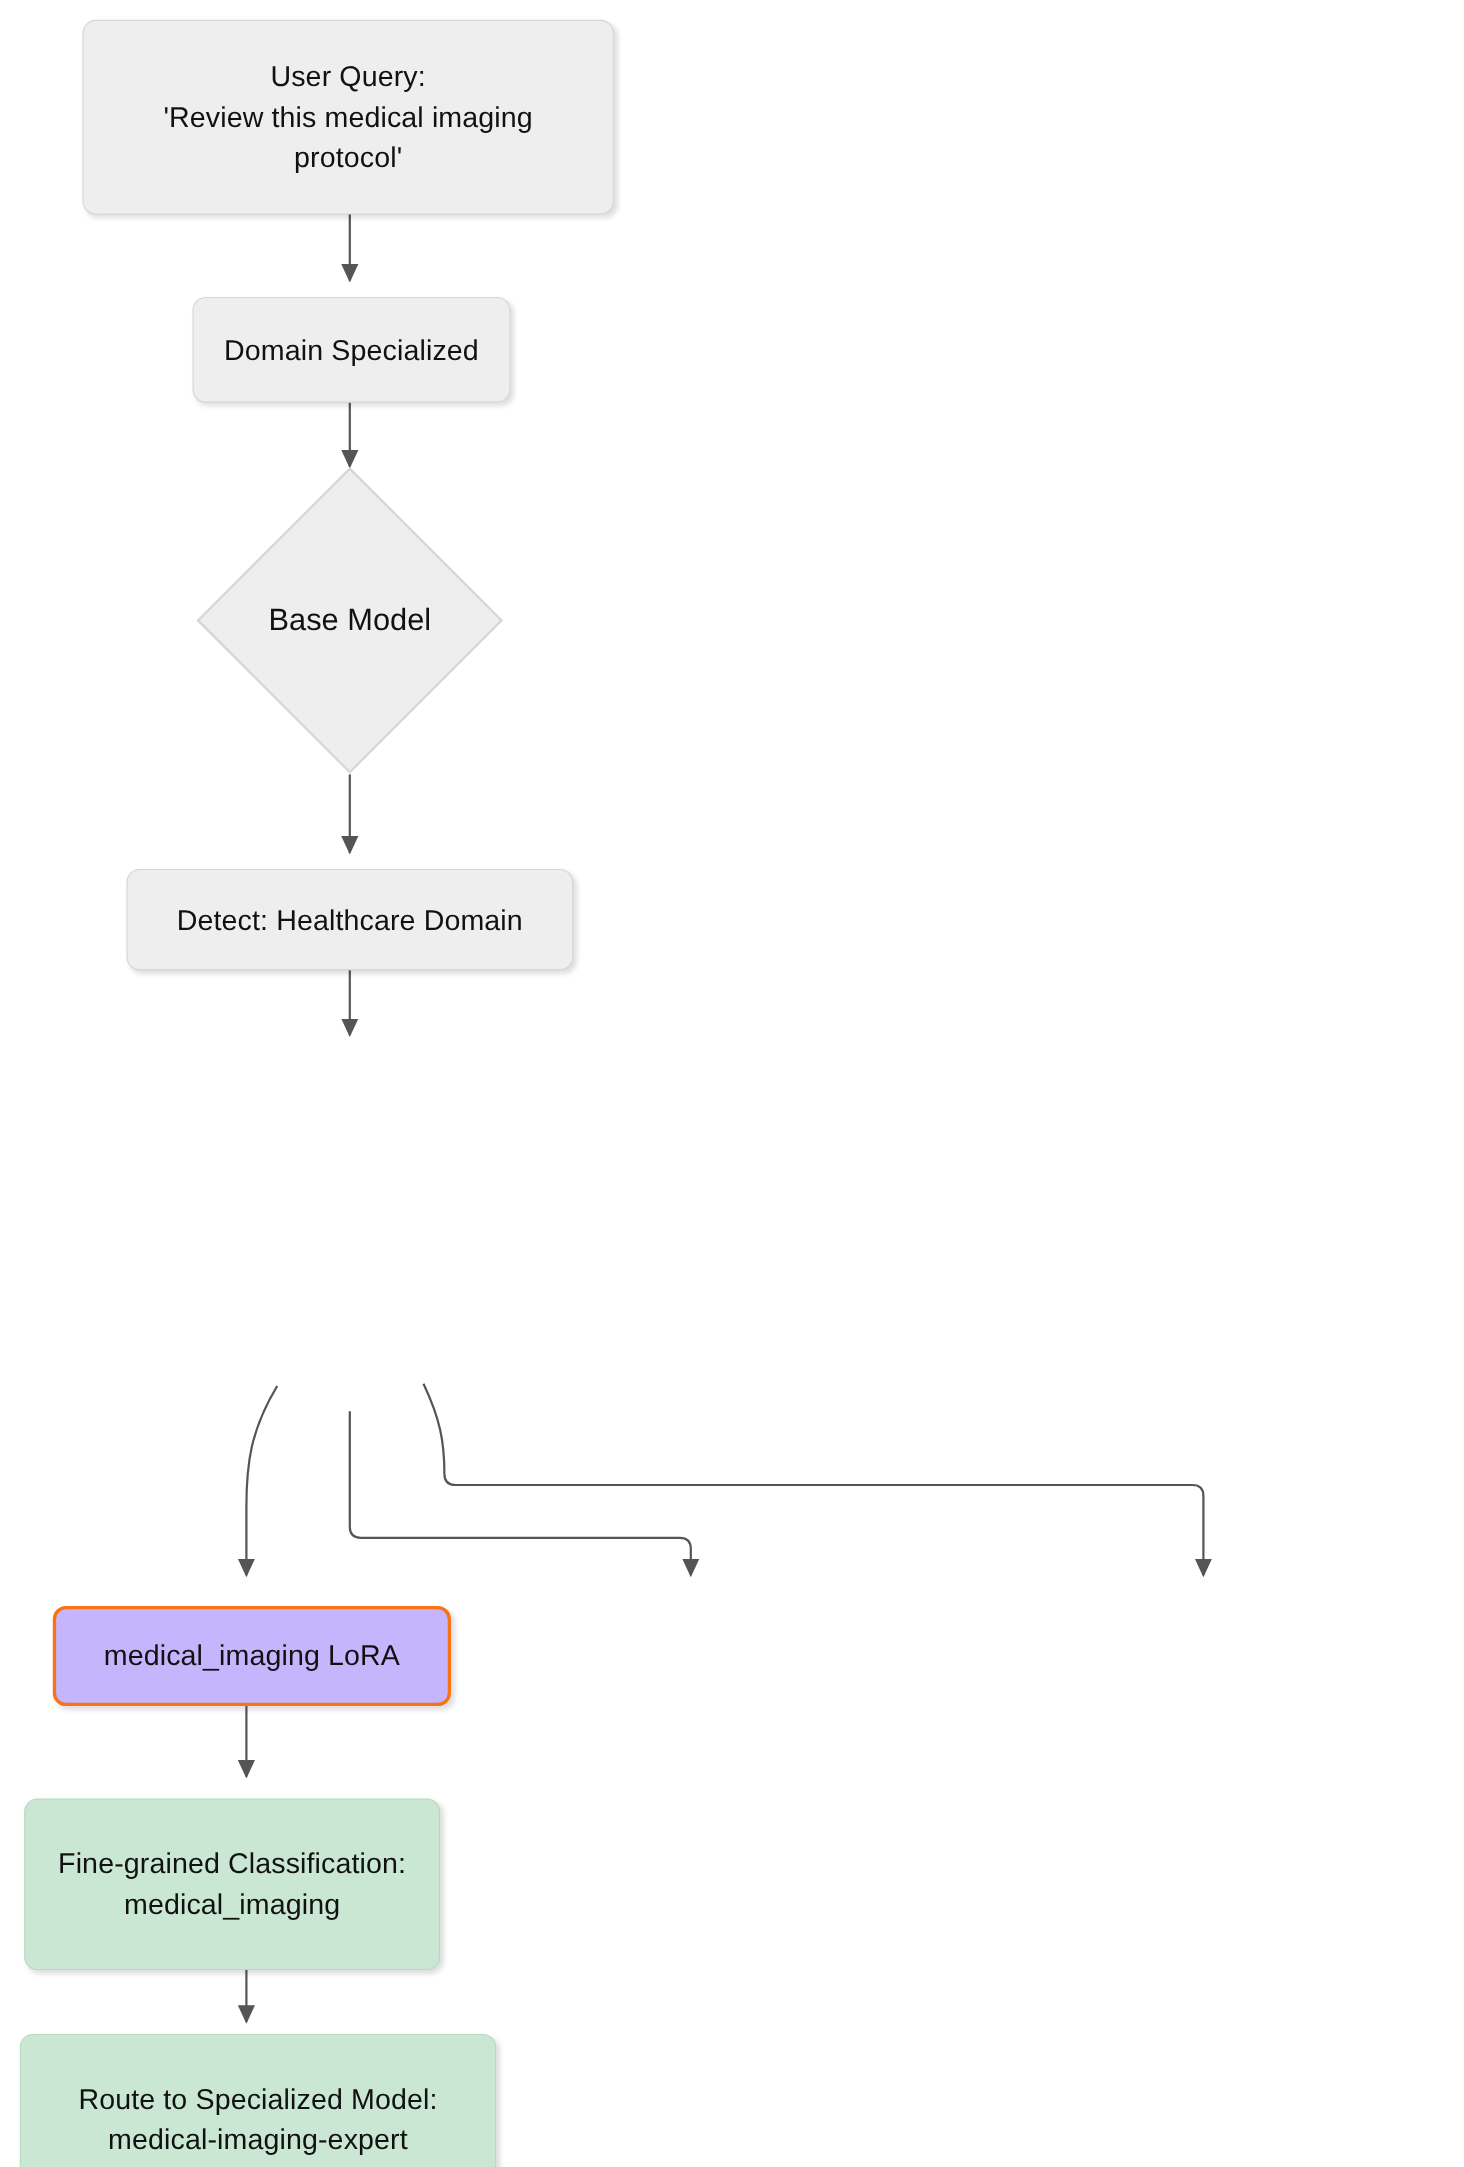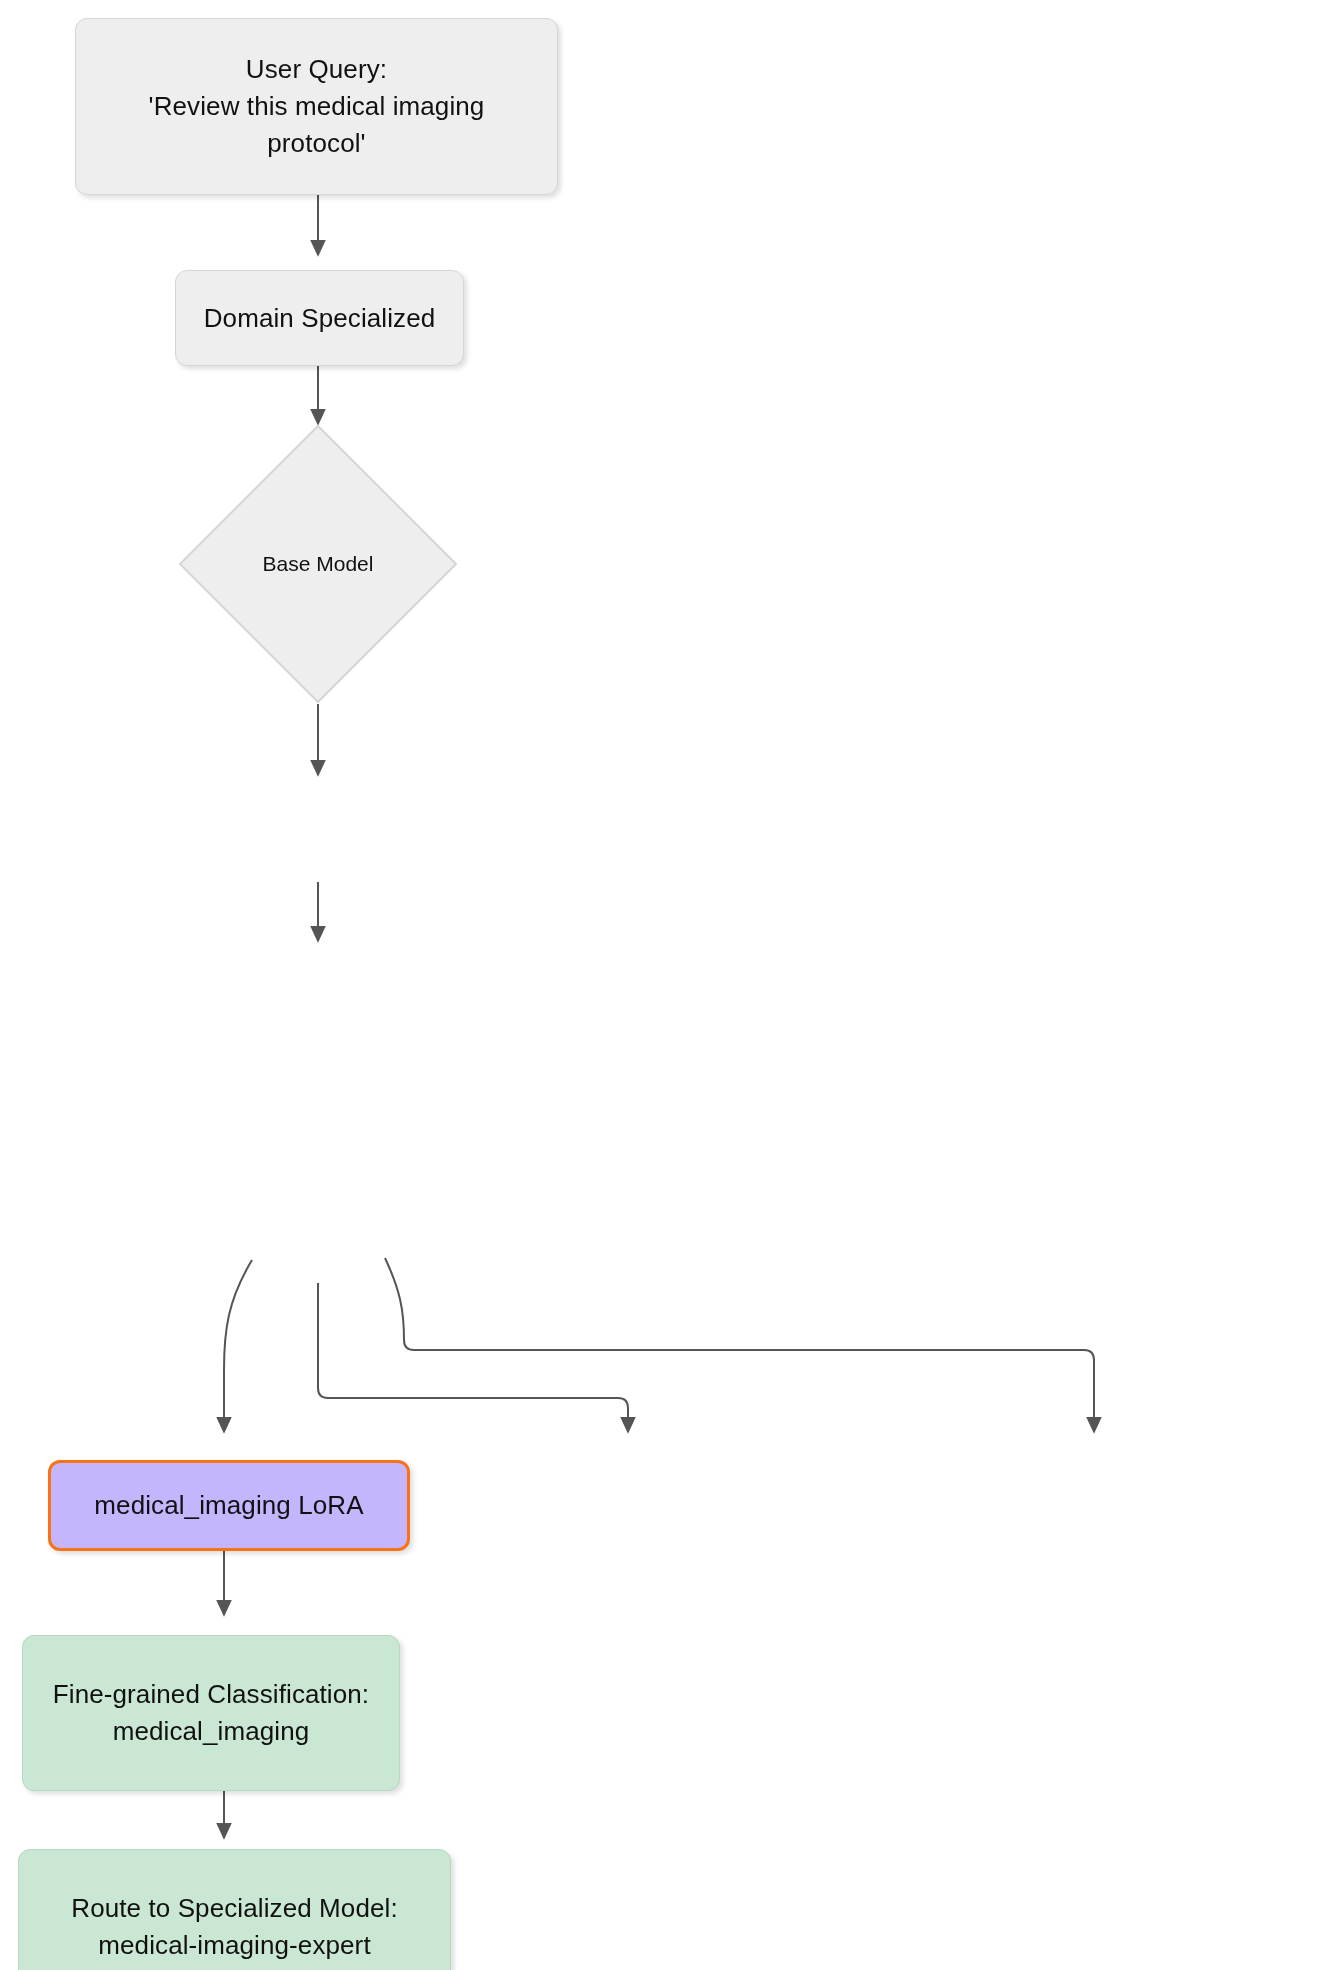--- a/index.html
+++ b/index.html
@@ -58,21 +58,21 @@
   .diamond-shape {
     position: absolute;
     left: 0; top: 0;
     width: 100%;
     height: 100%;
   }
   .diamond-label {
     position: relative;
     z-index: 2;
     color: #111111;
-    font-size: 21px;
+    font-size: 28px;
     white-space: nowrap;
     font-family: "Liberation Sans", sans-serif;
   }
   .nlabel {
     white-space: pre-line;
   }
 </style>
 </head>
 <body>
 
@@ -128,20 +128,21 @@
 
   <div class="node rect nlabel" style="left:175px; top:270px; width:289px; height:96px;">Domain Specialized</div>
 
   <div class="diamond-wrap" style="left:178px; top:424px; width:280px; height:280px;">
     <svg class="diamond-shape" viewBox="0 0 280 280" xmlns="http://www.w3.org/2000/svg">
       <polygon points="140,2 278,140 140,278 2,140" fill="#eeeeee" stroke="#d6d6d6" stroke-width="2"></polygon>
     </svg>
     <span class="diamond-label">Base Model</span>
   </div>
 
+  <div class="node rect nlabel" style="left:115px; top:790px; width:406px; height:92px;">Detect: Healthcare Domain</div>
 
 
   <div class="node rect blue nlabel" style="left:48px; top:1460px; width:362px; height:91px;">medical_imaging LoRA</div>
 
 
 
   <div class="node rect green nlabel" style="left:22px; top:1635px; width:378px; height:156px;">Fine-grained Classification:
 medical_imaging</div>
 
   <div class="node rect green nlabel" style="left:18px; top:1849px; width:433px; height:156px;">Route to Specialized Model:

